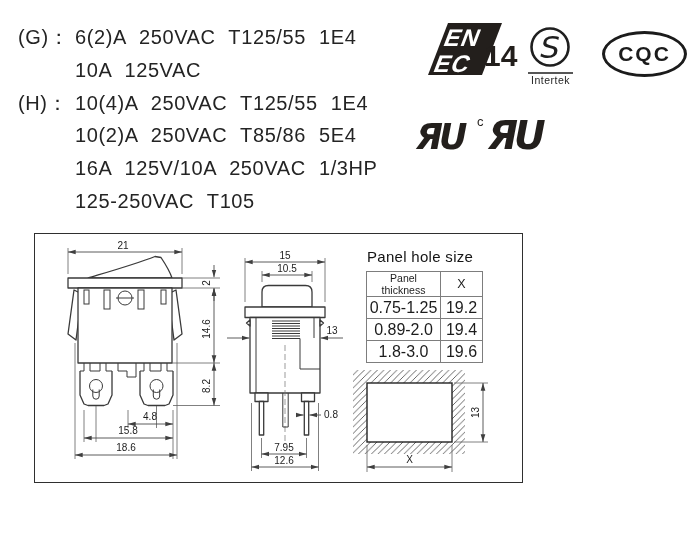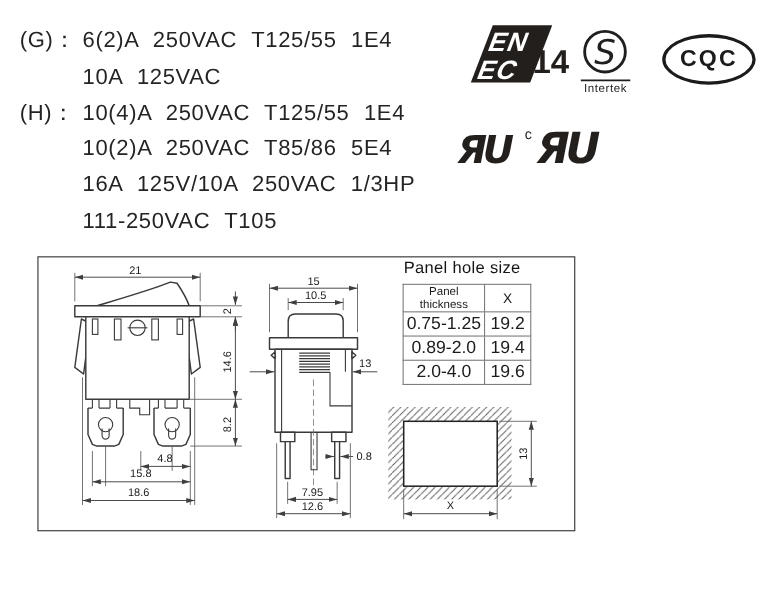--- a/index.html
+++ b/index.html
@@ -34,21 +34,21 @@
          border:1.5px solid #2f2f2f;background:#fff;box-sizing:border-box;}
   
   svg{position:absolute;overflow:visible;}
   svg .o{fill:#ffffff;stroke:#3a3a3a;stroke-width:1.3;stroke-linejoin:round;}
   svg .t{fill:none;stroke:#3a3a3a;stroke-width:1;}
   svg .d{stroke:#4a4a4a;stroke-width:.9;fill:none;}
   svg .e{stroke:#606060;stroke-width:.8;fill:none;}
   svg .cl{stroke:#707070;stroke-width:.7;fill:none;stroke-dasharray:6 3;}
   svg text.dt{font:10px "Liberation Sans","DejaVu Sans",sans-serif;fill:#1c1c1c;text-anchor:middle;}
   
-  .panel-wrap{position:absolute;left:366px;top:235px;}
+  .panel-wrap{position:absolute;left:366px;top:248px;}
   .panel-title{font-size:15px;color:#141414;letter-spacing:.3px;margin:0 0 6px 1px;}
   table.pht{border-collapse:collapse;}
   table.pht th,table.pht td{
     border:1px solid #7d7d7d;text-align:center;vertical-align:middle;
     font-weight:normal;color:#1c1c1c;padding:0;margin-top:20px;
   }
   table.pht th{height:22px;}
   table.pht td{height:21px;font-size:16px;}
   .c-thick{width:73px;font-size:10.5px;}
   .c-x{width:41px;font-size:12.5px;}
@@ -72,21 +72,21 @@
   <div class="rrow">
     <span class="rlabel"></span>
     <span class="rtext">10(2)A 250VAC T85/86 5E4</span>
   </div>
   <div class="rrow">
     <span class="rlabel"></span>
     <span class="rtext">16A 125V/10A 250VAC 1/3HP</span>
   </div>
   <div class="rrow">
     <span class="rlabel"></span>
-    <span class="rtext">111-250VAC T105</span>
+    <span class="rtext">125-250VAC T105</span>
   </div>
 </div>
 
 <svg class="logo" style="left:424px;top:20px;" width="100" height="62" viewBox="0 0 100 62">
   <path d="M24,3 H78 L58,55 H4 Z" fill="#231f1c"></path>
   <text x="28" y="26" transform="skewX(-21)" style="font:bold 24px 'Liberation Sans',sans-serif;fill:#ffffff;letter-spacing:1px;">EN</text>
   <text x="28" y="52" transform="skewX(-21)" style="font:bold 24px 'Liberation Sans',sans-serif;fill:#ffffff;letter-spacing:1px;">EC</text>
   <text x="60" y="46" style="font:900 30px 'Liberation Sans',sans-serif;fill:#231f1c;">14</text>
 </svg>
 
@@ -243,21 +243,21 @@
     </tr>
     <tr>
       <td class="c-thick">0.75-1.25</td>
       <td class="c-x">19.2</td>
     </tr>
     <tr>
       <td class="c-thick">0.89-2.0</td>
       <td class="c-x">19.4</td>
     </tr>
     <tr>
-      <td class="c-thick">2.0-4.0</td>
+      <td class="c-thick">1.8-3.0</td>
       <td class="c-x">19.6</td>
     </tr>
   </tbody>
     </table>
 </div>
 
 <svg style="left:350px;top:365px;" width="145" height="115" viewBox="0 0 145 115">
   <defs>
     <marker id="cvA" viewBox="0 0 8 6" refX="7.6" refY="3" markerWidth="9" markerHeight="7" orient="auto-start-reverse">
       <path d="M0,0.7 L7.6,3 L0,5.3 Z" fill="#3f3f3f"></path>

